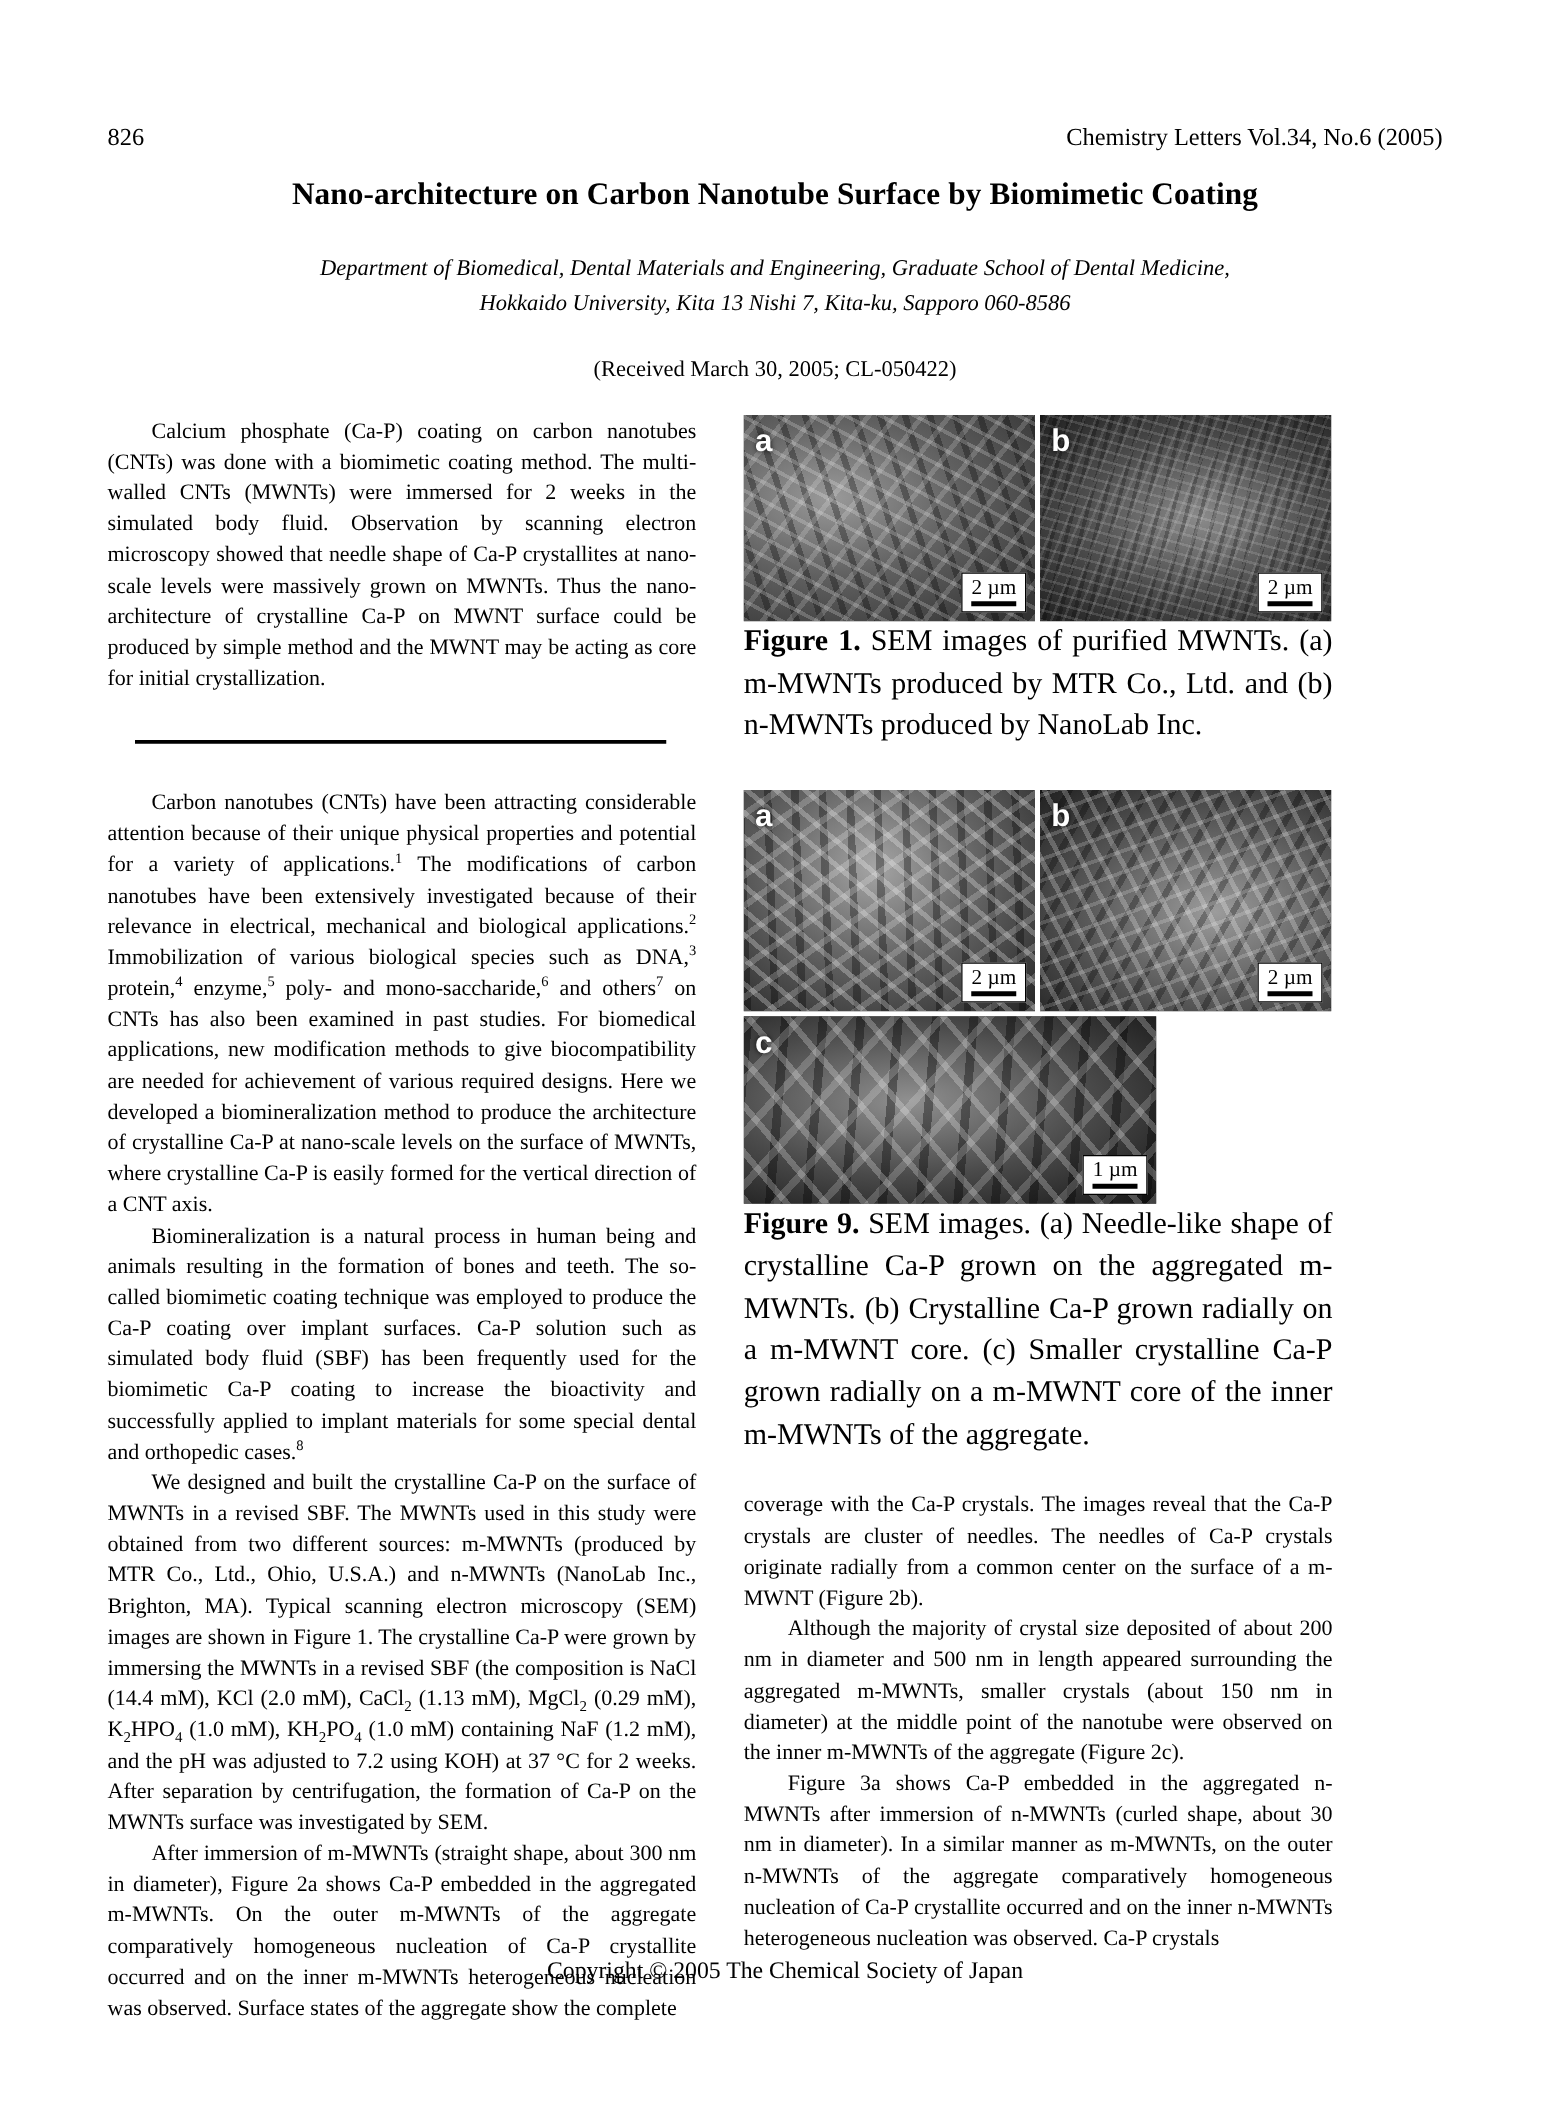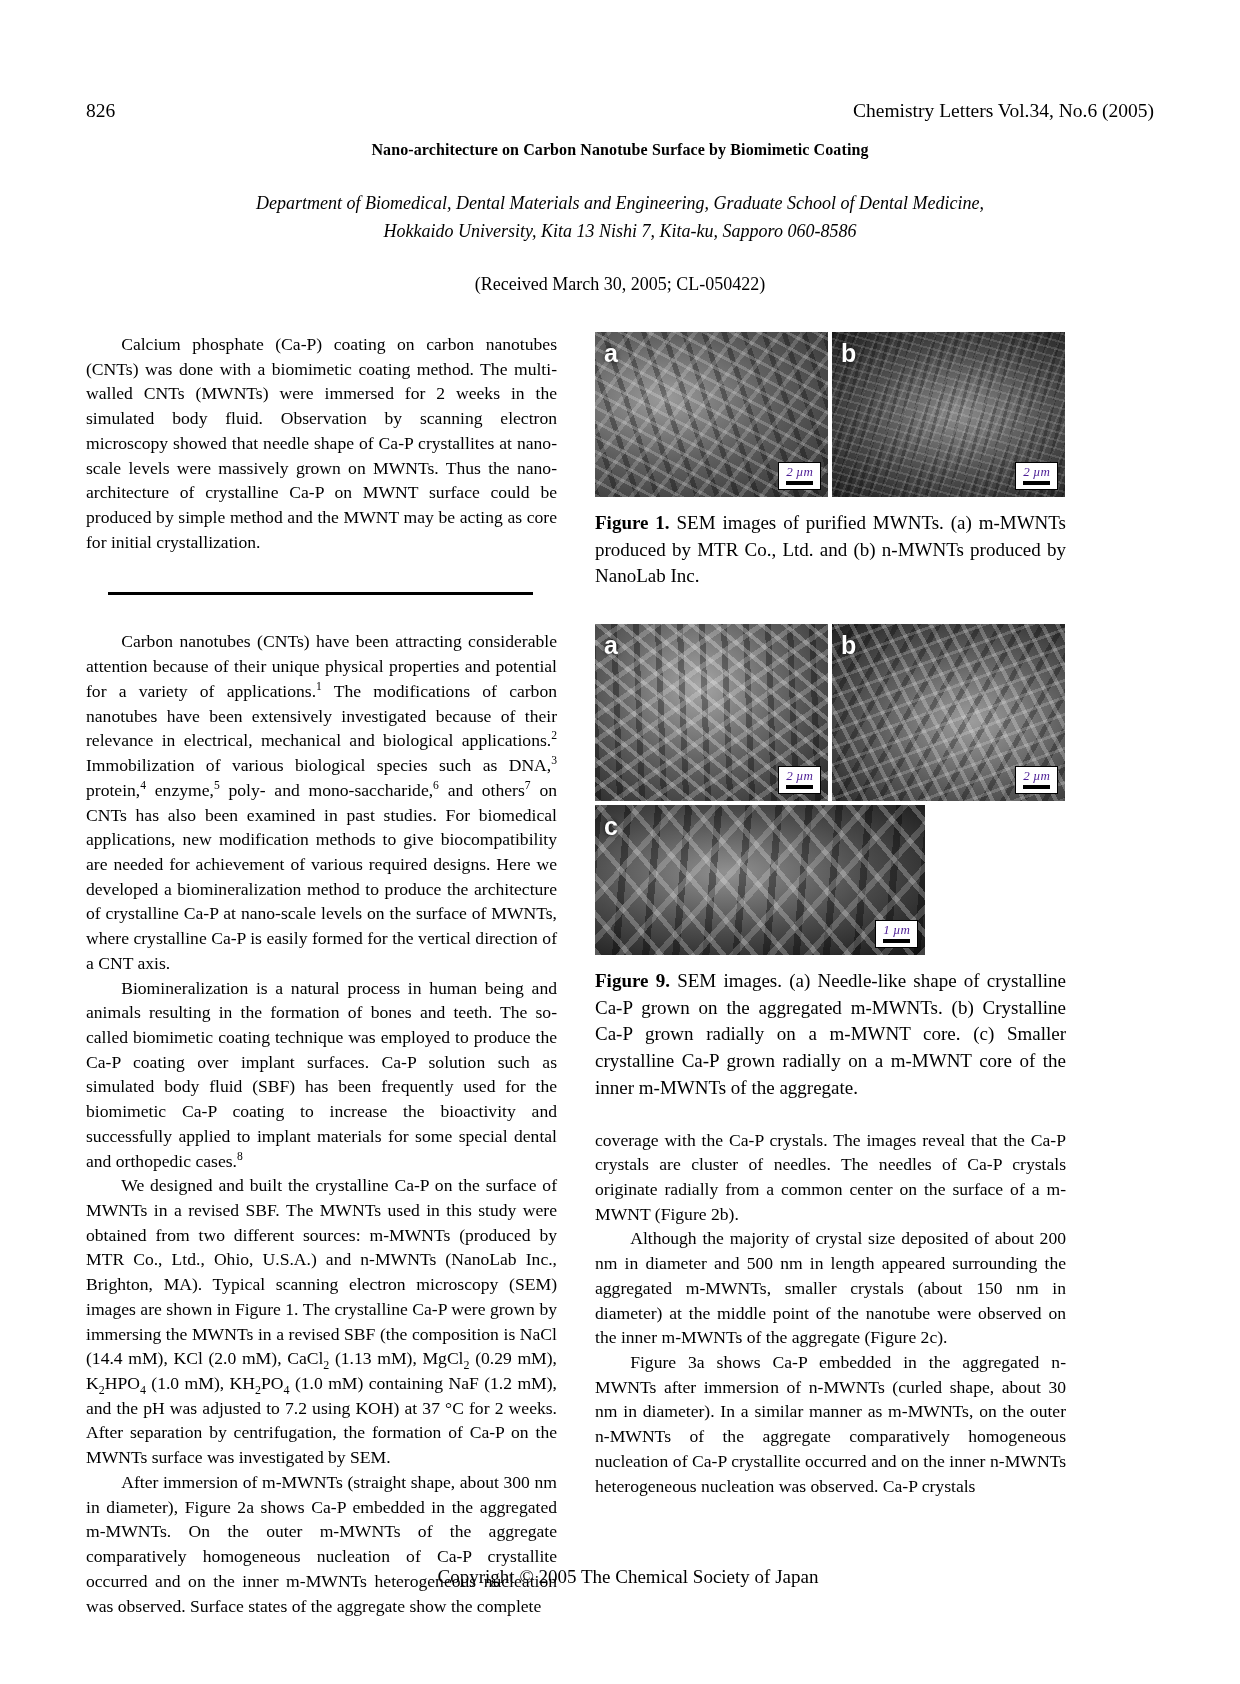--- a/index.html
+++ b/index.html
@@ -45,21 +45,21 @@
 
   
   .titleblock {
     position: absolute;
     top: 140px;
     left: 86px;
     right: 86px;
     text-align: center;
   }
   .doc-title {
-    font-size: 16px;
+    font-size: 25px;
     font-weight: bold;
     letter-spacing: 0.1px;
     margin: 0 0 30px 0;
     line-height: 1.25;
   }
   .authors {
     font-size: 19px;
     margin: 0 0 3px 0;
     line-height: 1.45;
   }
@@ -146,39 +146,37 @@
     right: 7px;
     bottom: 7px;
     background: #ffffff;
     border: 1px solid #000;
     padding: 2px 7px 4px 7px;
     z-index: 6;
     text-align: center;
   }
   .scalebar .sb-text {
     font-family: "Liberation Serif", "DejaVu Serif", serif;
-    font-size: 13px;
-    font-style: italic;
-    color: #4c1d95;
+    font-size: 17px;
+    color: #000000;
     display: block;
     line-height: 1.05;
     white-space: nowrap;
   }
   .scalebar .sb-line {
     display: block;
     height: 4px;
     background: #000;
     margin-top: 2px;
   }
 
   .caption {
-    font-size: 19px;
+    font-size: 24px;
     line-height: 1.405;
     text-align: justify;
-    margin-top: 13px;
   }
   .caption b { font-weight: bold; }
 
   
   .footer {
     position: absolute;
     left: 0;
     right: 0;
     top: 1566px;
     text-align: center;

